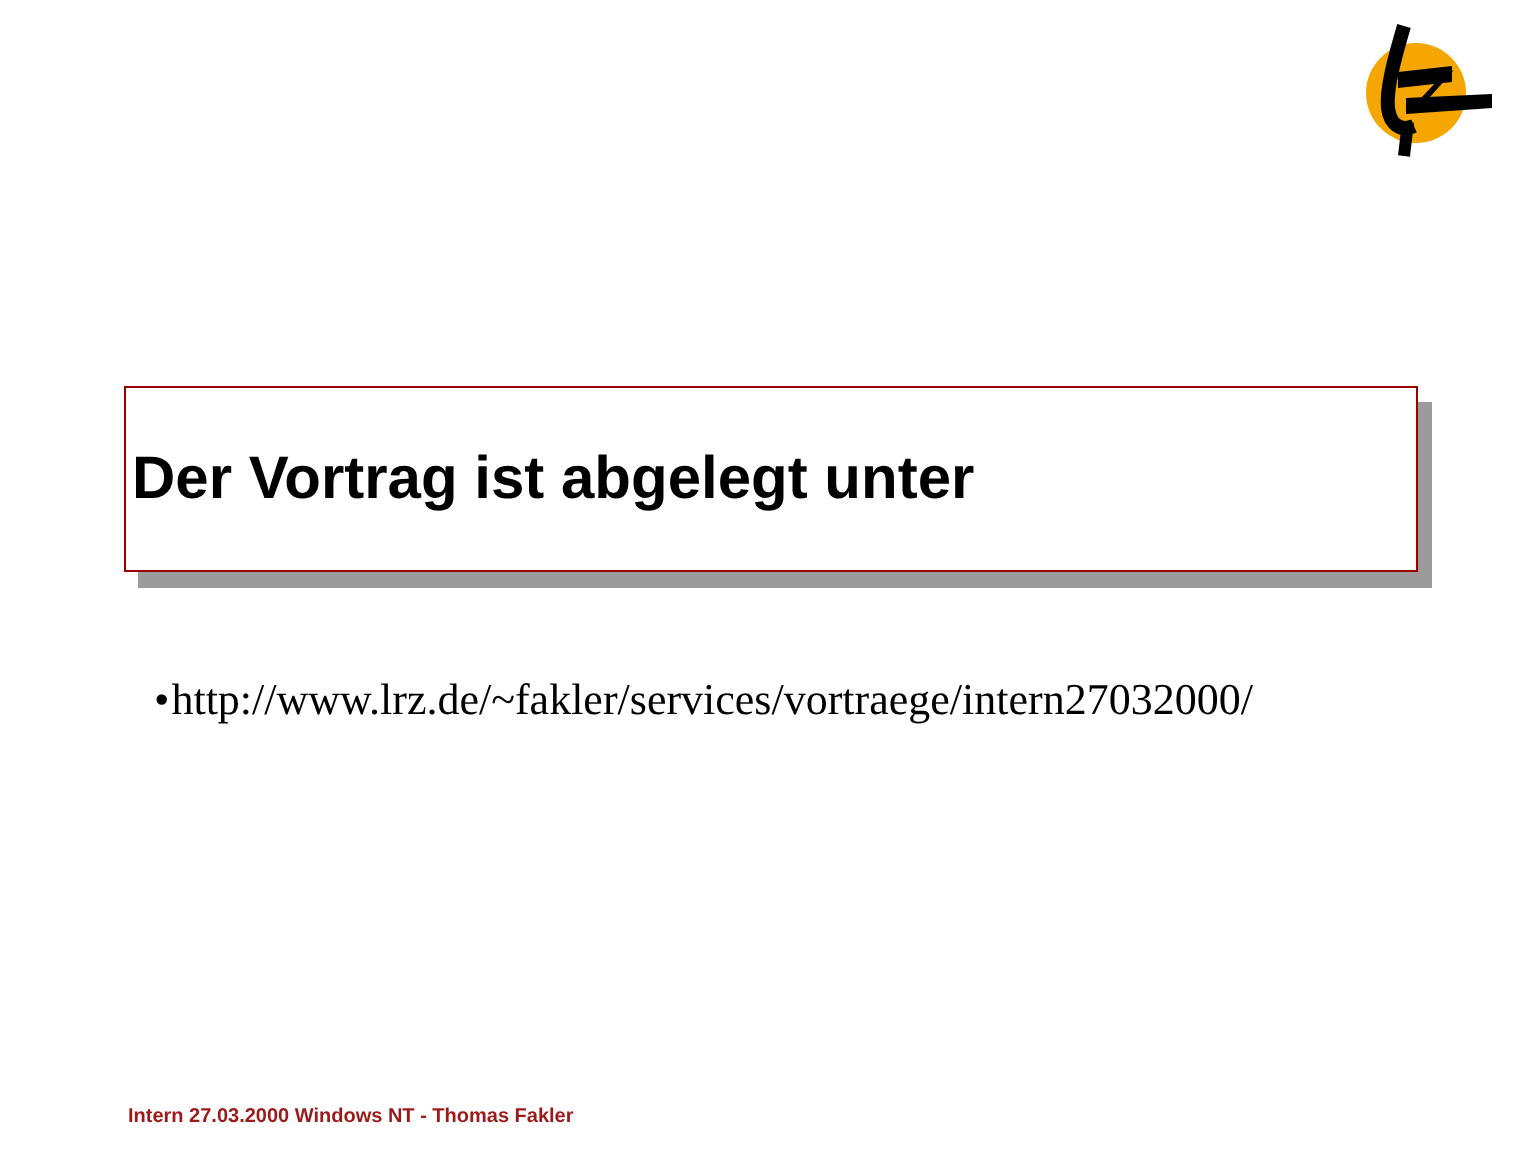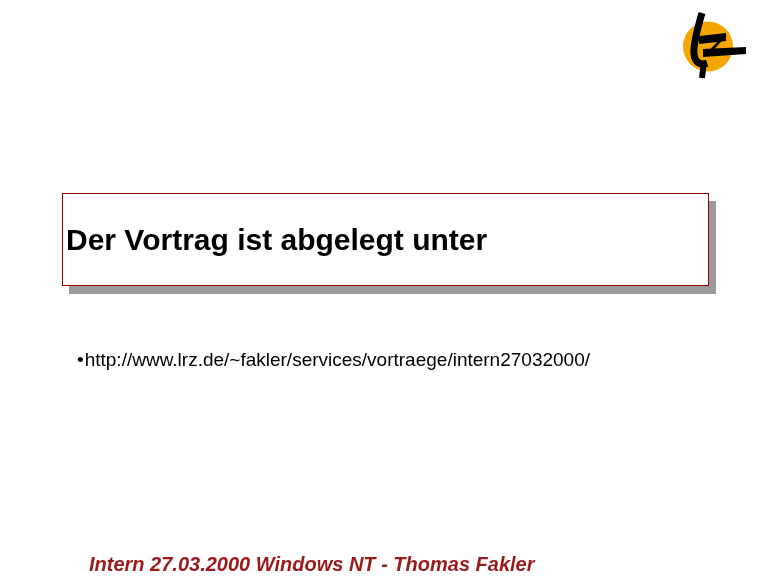--- a/index.html
+++ b/index.html
@@ -39,40 +39,39 @@
     font-weight: bold;
     color: var(--title-color, #000000);
     padding-left: 3px;
     line-height: 1;
     white-space: nowrap;
     letter-spacing: 0px;
   }
   .bullets {
     position: absolute;
     left: 77px;
-    top: 347px;
-    font-family: Liberation Sans, sans-serif;
-    font-size: 19px;
+    top: 337px;
+    font-family: Liberation Serif, serif;
+    font-size: 22px;
     color: var(--bullet-color, #000000);
   }
   .bullet-line {
     line-height: 26px;
     white-space: nowrap;
   }
   .bullet-dot {
     display: inline-block;
     margin-right: 1px;
   }
   .footer {
     position: absolute;
-    left: 89px;
+    left: 64px;
     top: 553px;
-    font-size: 20px;
+    font-size: 10px;
     font-weight: bold;
-    font-style: italic;
     color: var(--footer-red, #9B1B1B);
     white-space: nowrap;
   }
 </style>
 </head>
 <body>
 
 <div class="slide">
 
   <svg class="logo" viewBox="676 6 76 76" xmlns="http://www.w3.org/2000/svg" aria-hidden="true">

